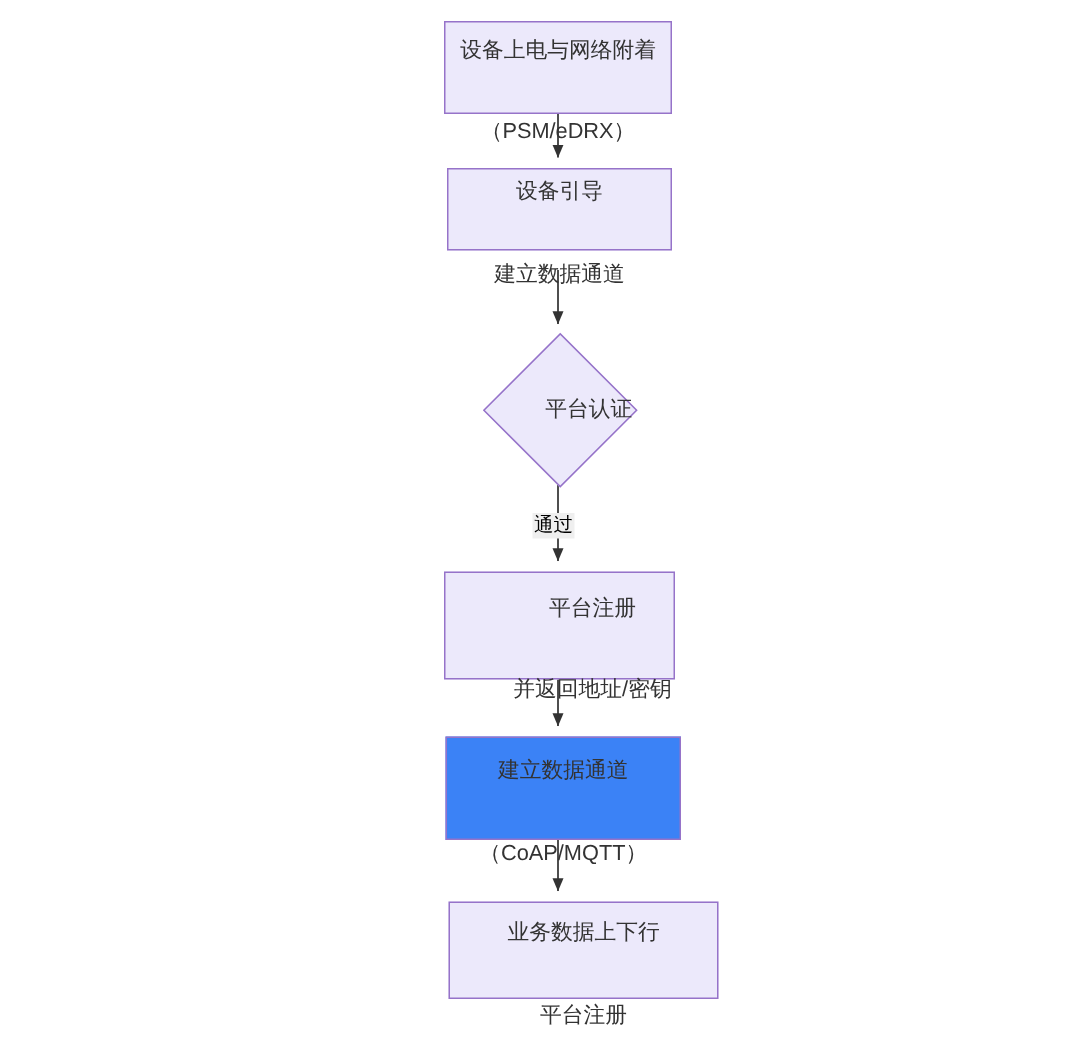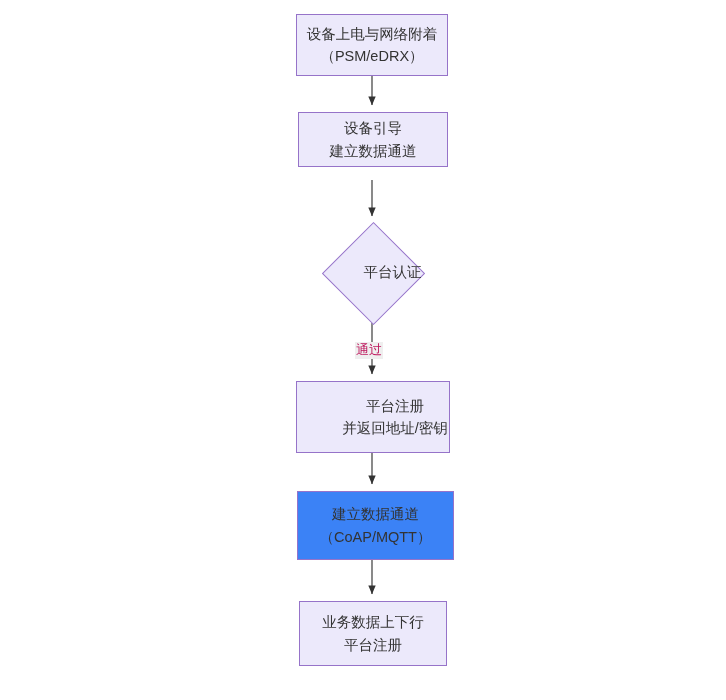--- a/index.html
+++ b/index.html
@@ -38,20 +38,21 @@
     background: #ece9fb;
     border: 1px solid #9673c9;
     color: #333333;
     font-size: 14.5px;
     line-height: 1.55;
     text-align: center;
     white-space: nowrap;
   }
   .node .line {
     display: block;
+    margin-top: 32px;
   }
   .node-diamond {
     position: absolute;
     box-sizing: border-box;
     display: flex;
     align-items: center;
     justify-content: center;
     color: #333333;
     font-size: 14.5px;
     text-align: center;
@@ -116,30 +117,30 @@
   <div class="node" id="node-n2" style="left: 298px; top: 112px; width: 150px; height: 55px; background: rgb(236, 233, 251); border-color: rgb(150, 115, 201); color: rgb(51, 51, 51);">
     <span class="line">设备引导</span>
     <span class="line">建立数据通道</span>
   </div>
 
   <div class="node-diamond" id="node-n3" style="left: 322px; top: 222px; width: 101px; height: 101px; color: rgb(51, 51, 51);">
     <span class="diamond-shape" style="background: rgb(236, 233, 251); border-color: rgb(150, 115, 201);"></span>
     <span class="diamond-label">平台认证</span>
   </div>
 
-  <div class="edge-label" id="edge-label-e3" style="left: 355px; top: 342px; background: rgb(239, 239, 239); color: #be185d;">通过</div>
+  <div class="edge-label" id="edge-label-e3" style="left: 355px; top: 342px; background: rgb(239, 239, 239); color: #000000;">通过</div>
 
   <div class="node" id="node-n4" style="left: 296px; top: 381px; width: 154px; height: 72px; background: rgb(236, 233, 251); border-color: rgb(150, 115, 201); color: rgb(51, 51, 51); padding-left: 44px;">
     <span class="line">平台注册</span>
     <span class="line">并返回地址/密钥</span>
   </div>
 
   <div class="node" id="node-n5" style="left: 297px; top: 491px; width: 157px; height: 69px; background: #3b82f6; border-color: rgb(150, 115, 201); color: rgb(51, 51, 51);">
     <span class="line">建立数据通道</span>
     <span class="line">（CoAP/MQTT）</span>
   </div>
 
-  <div class="node" id="node-n6" style="left: 299px; top: 601px; width: 148px; height: 65px; background: rgb(236, 233, 251); border-color: rgb(150, 115, 201); color: rgb(51, 51, 51);">
+  <div class="node" id="node-n6" style="left: 299px; top: 601px; width: 180px; height: 65px; background: rgb(236, 233, 251); border-color: rgb(150, 115, 201); color: rgb(51, 51, 51);">
     <span class="line">业务数据上下行</span>
     <span class="line">平台注册</span>
   </div>
 
 </div>
 
 </body></html>

